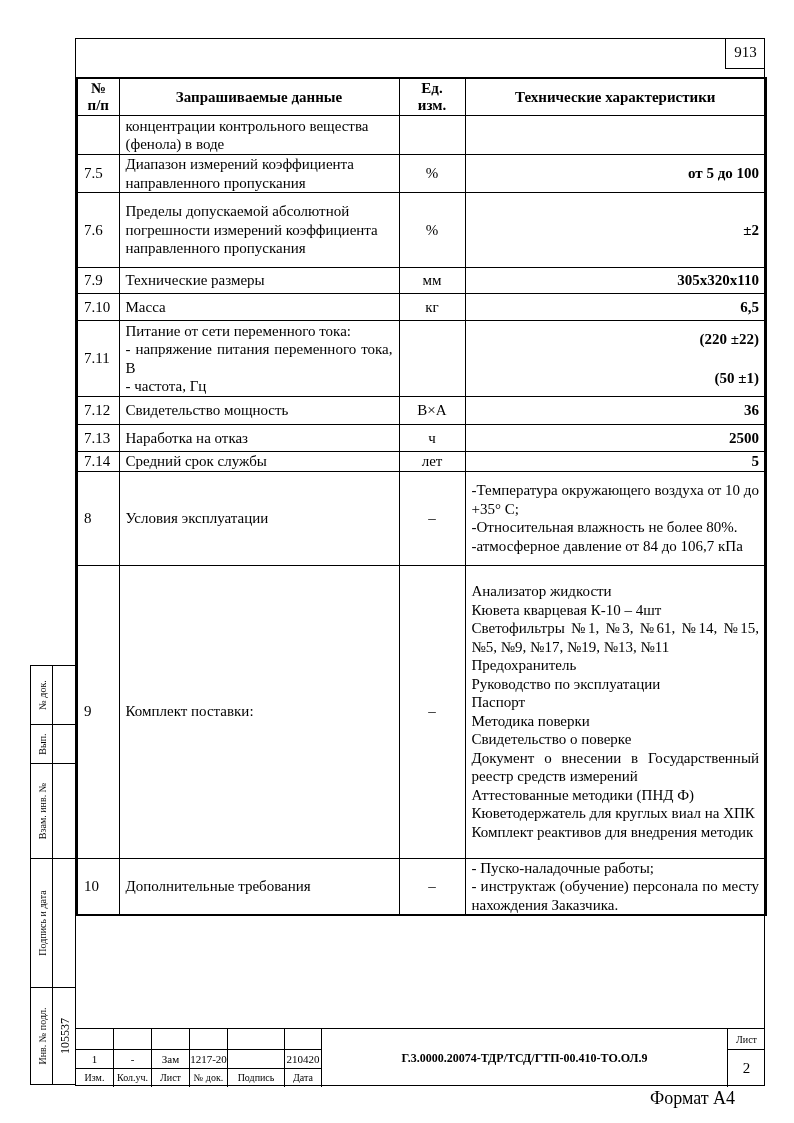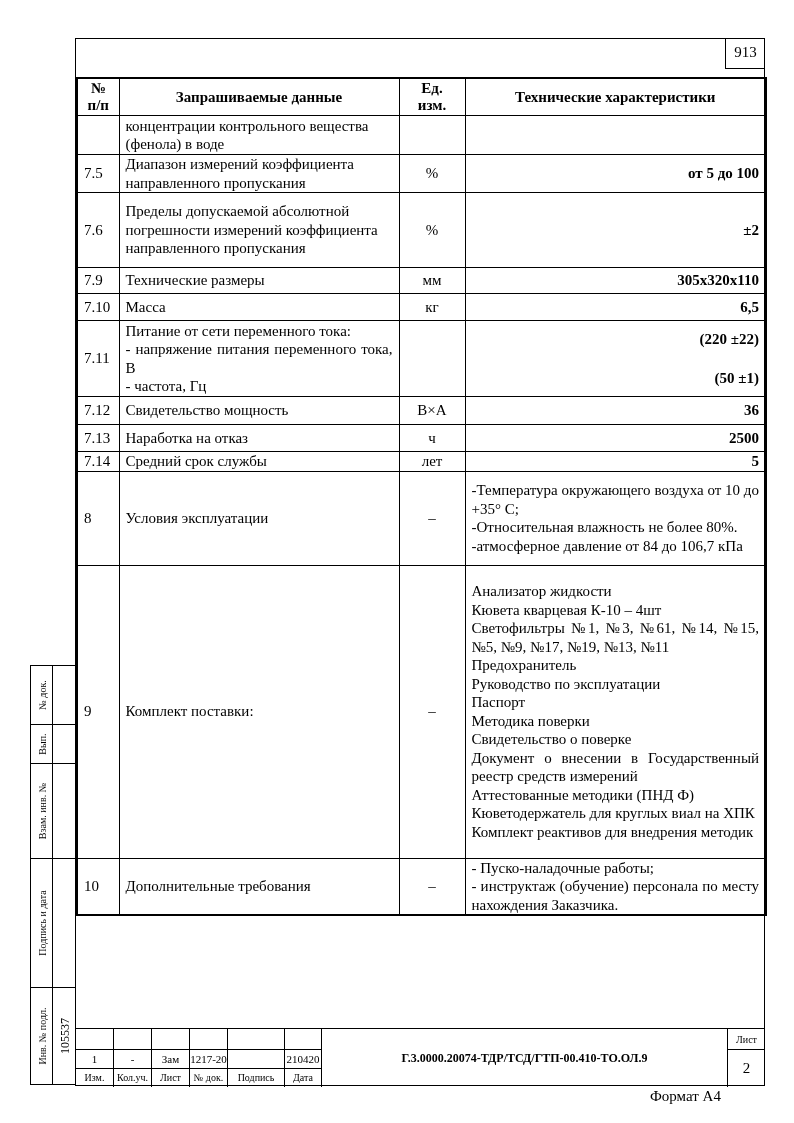--- a/index.html
+++ b/index.html
@@ -23,21 +23,21 @@
   .vtext { position:absolute; left:50%; top:50%; transform:translate(-50%,-50%) rotate(-90deg); white-space:nowrap; font-size:10px; }
   .vval { font-size:12px; }
   .stamp { left:76px; top:1028px; width:689px; height:58px; border-top:1px solid #000; }
   .stamp .c { position:absolute; border-right:1px solid #000; box-sizing:border-box; text-align:center; }
   .st-row1 { top:0; height:21px; border-bottom:1px solid #000; }
   .st-row2 { top:21px; height:19px; border-bottom:1px solid #000; font-size:11px; line-height:19px; }
   .st-row3 { top:40px; height:18px; font-size:10px; line-height:18px; }
   .code { position:absolute; left:246px; top:0; width:405px; height:58px; font-weight:bold; font-size:12px; text-align:center; line-height:58px; }
   .sheet-label { position:absolute; left:651px; top:0; width:38px; height:21px; border-left:1px solid #000; border-bottom:1px solid #000; box-sizing:border-box; font-size:10px; text-align:center; line-height:21px; }
   .sheet-num { position:absolute; left:651px; top:21px; width:38px; height:37px; border-left:1px solid #000; box-sizing:border-box; font-size:15px; text-align:center; line-height:37px; }
-  .format { left:650px; top:1088px; font-size:15px; }
+  .format { left:650px; top:1088px; font-size:18px; }
 </style>
 </head>
 <body>
 
 <div class="abs frame"></div>
 <div class="abs pagenum-box">913</div>
 
 <table class="main">
   <colgroup>
     <col style="width:42px">

